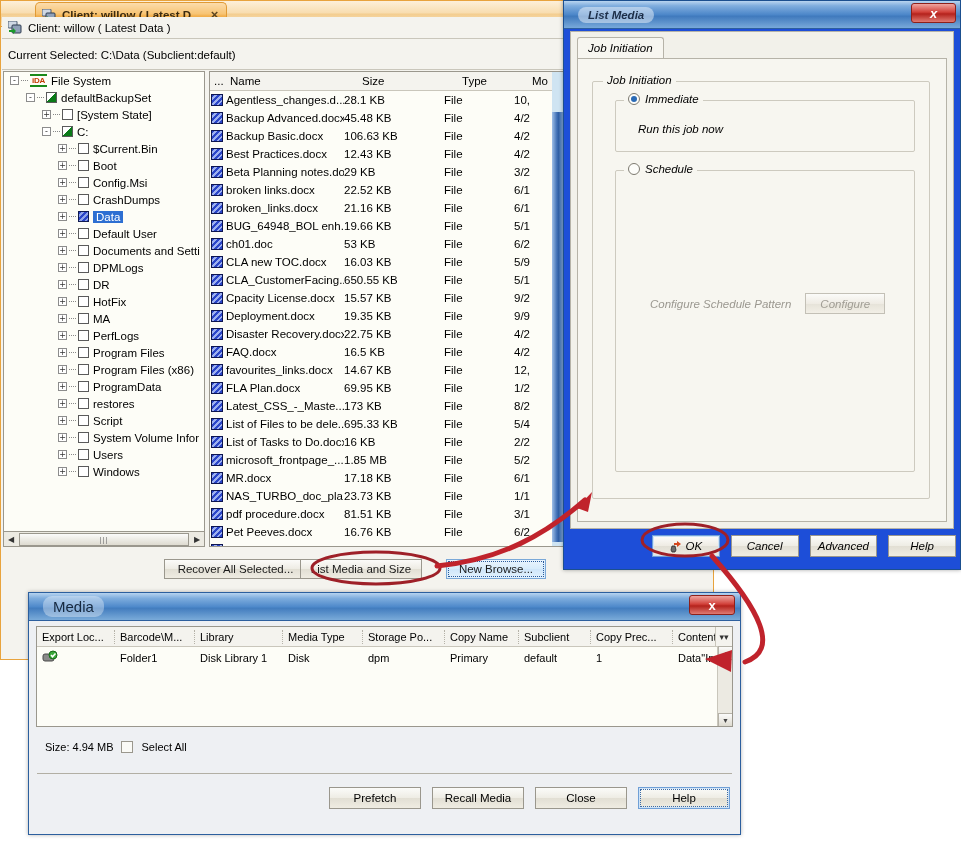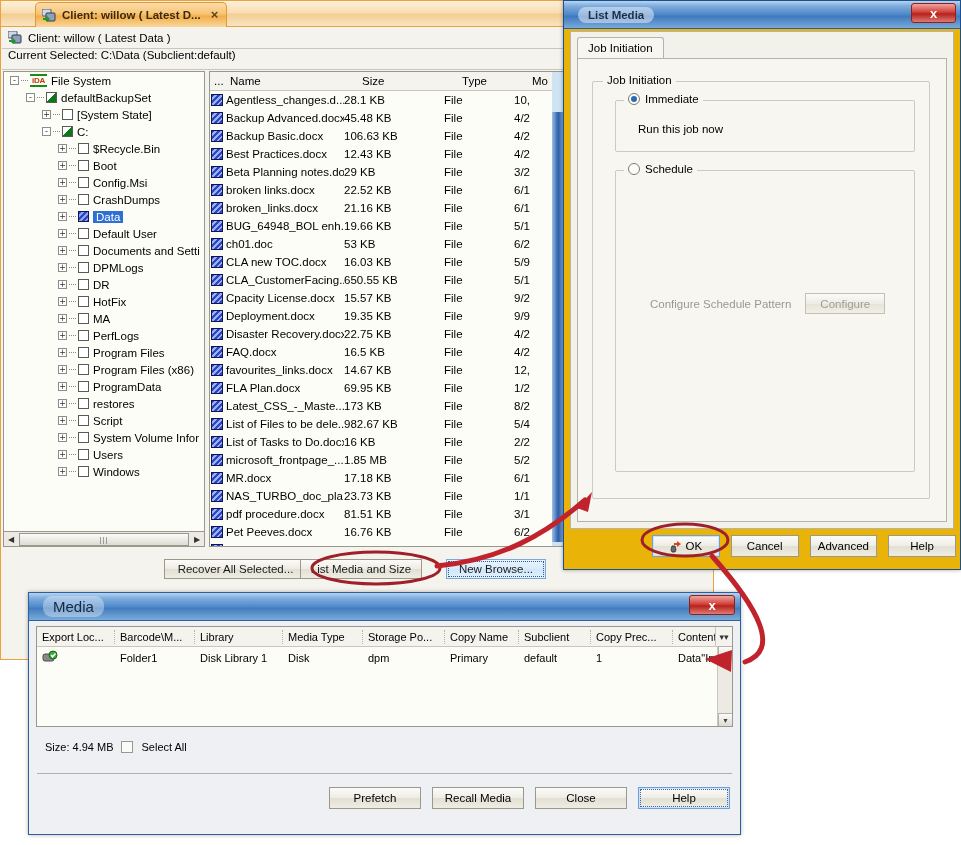--- a/index.html
+++ b/index.html
@@ -40,21 +40,21 @@
     font-weight:bold;font-size:11.5px;
     color:#3a2a10;
     white-space:nowrap;
   }
   #tab-close{
     font-size:13px;color:#5a4420;font-weight:bold;margin-left:5px;cursor:pointer;
     line-height:10px;
   }
   
   #client-header{
-    left:1px;top:26px;width:711px;height:22px;
+    left:1px;top:16px;width:711px;height:22px;
     background:#f4f3ee;
     border-bottom:1px solid #c9c6bb;
     display:flex;align-items:center;gap:5px;padding-left:6px;
     box-sizing:border-box;
     font-size:11.5px;
   }
   #current-selected{
     left:1px;top:48px;width:711px;height:21px;
     background:#f4f3ee;
     border-bottom:1px solid #c9c6bb;
@@ -166,24 +166,25 @@
     border:1px solid #7aa8d8;
     outline:1px dotted #2a5a9a;outline-offset:-3px;
   }
   #btn-recover{left:163px;top:558px;width:143px;}
   #btn-listmedia{left:299px;top:558px;width:122px;}
   #btn-newbrowse{left:445px;top:558px;width:100px;}
 
   
   #listmedia-dialog{
     left:563px;top:0px;width:398px;height:570px;
-    background:#eab308;
+    background:#1d4ed8;
     border:1px solid #1b4f8f;
     box-shadow:0 0 4px rgba(0,0,0,.35);
     box-sizing:border-box;
+    font-style:italic;
   }
   #lm-titlebar{
     left:0;top:0;width:396px;height:28px;
     background:linear-gradient(to bottom,#b9d5f0 0%,#7fadde 18%,#4a85c8 52%,#3f79bd 56%,#78a9da 100%);
     border-bottom:1px solid #2d5f9e;
     box-sizing:border-box;
     display:flex;align-items:center;
   }
   #lm-title{
     margin-left:14px;font-size:11.5px;font-weight:bold;color:#1c2e48;
@@ -408,21 +409,21 @@
         <span class="dots"></span>
         <span class="cb green"></span>
         <span>C:</span>
       </div>
       <div class="tree-row" style="padding-left: 52px;">
         <span class="tw">
           <span class="exp">+</span>
         </span>
         <span class="dots"></span>
         <span class="cb"></span>
-        <span>$Recycle.Bin</span>
+        <span>$Current.Bin</span>
       </div>
       <div class="tree-row" style="padding-left: 52px;">
         <span class="tw">
           <span class="exp">+</span>
         </span>
         <span class="dots"></span>
         <span class="cb"></span>
         <span>Boot</span>
       </div>
       <div class="tree-row" style="padding-left: 52px;">
@@ -708,21 +709,21 @@
         <div class="file-row">
           <span class="doc-ic"></span>
           <span class="fcell n-nm">Latest_CSS_-_Maste...</span>
           <span class="fcell n-sz">173 KB</span>
           <span class="fcell n-ty">File</span>
           <span class="fcell n-mo">8/2</span>
         </div>
         <div class="file-row">
           <span class="doc-ic"></span>
           <span class="fcell n-nm">List of Files to be dele...</span>
-          <span class="fcell n-sz">982.67 KB</span>
+          <span class="fcell n-sz">695.33 KB</span>
           <span class="fcell n-ty">File</span>
           <span class="fcell n-mo">5/4</span>
         </div>
         <div class="file-row">
           <span class="doc-ic"></span>
           <span class="fcell n-nm">List of Tasks to Do.docx</span>
           <span class="fcell n-sz">16 KB</span>
           <span class="fcell n-ty">File</span>
           <span class="fcell n-mo">2/2</span>
         </div>

